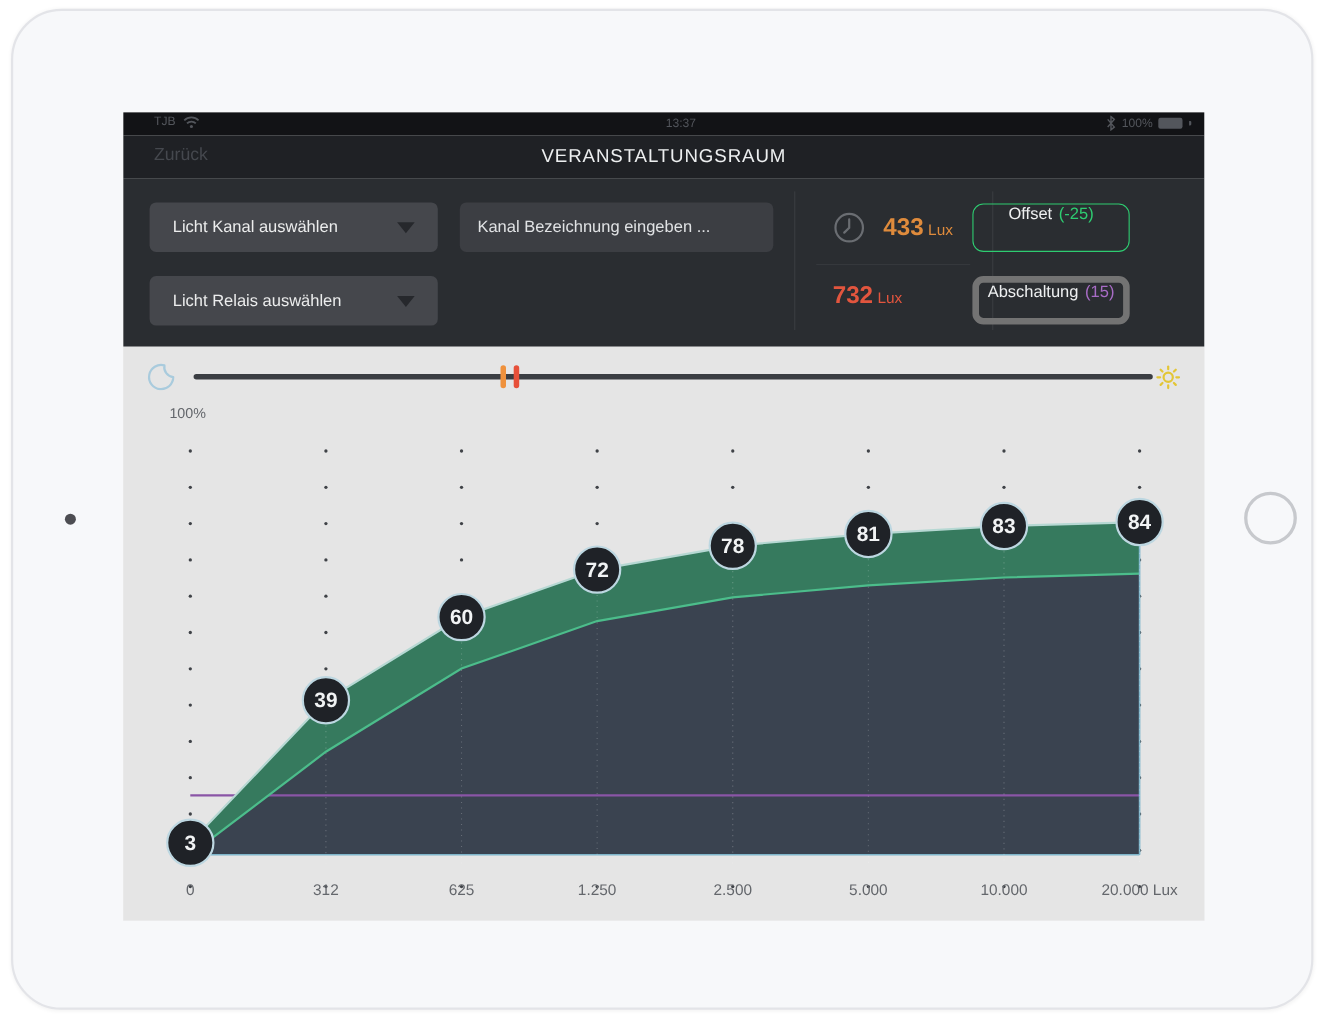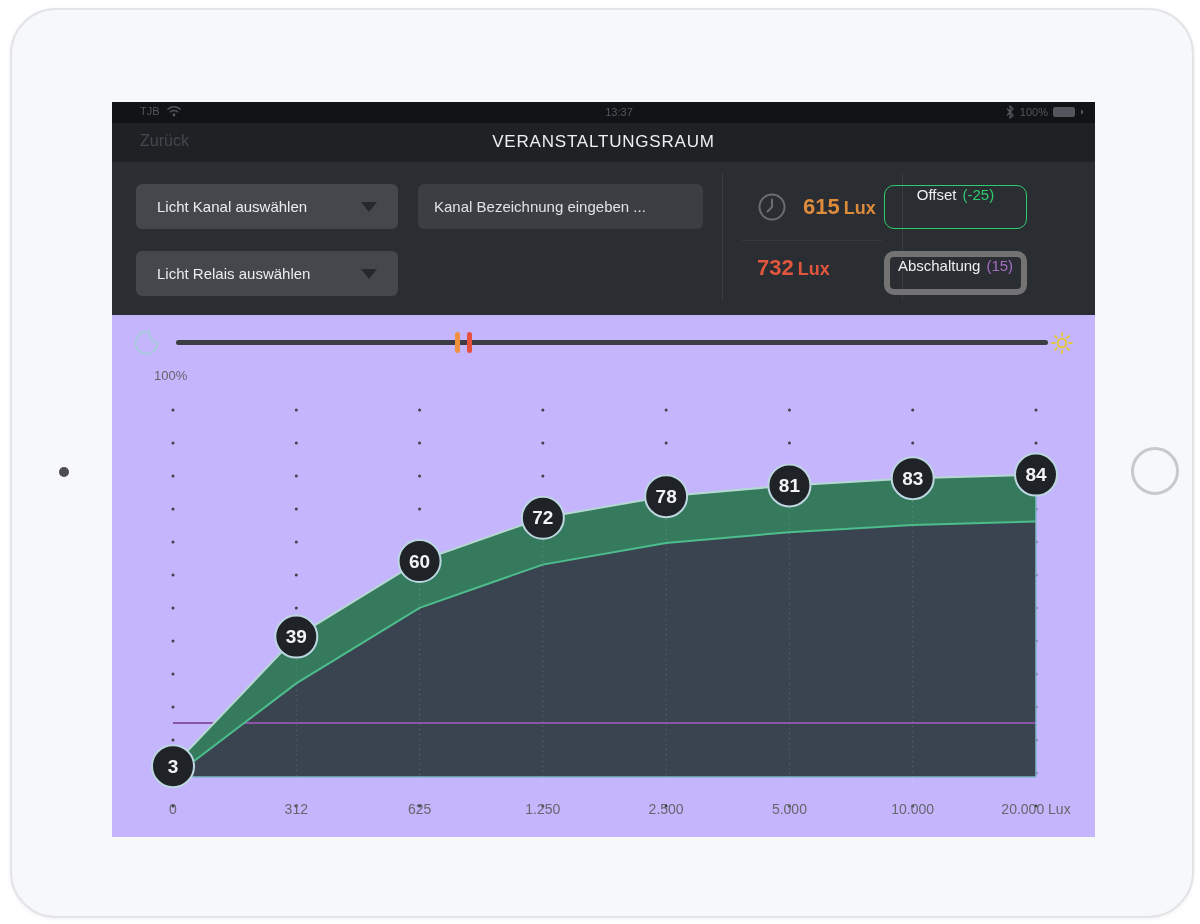--- a/index.html
+++ b/index.html
@@ -3,21 +3,21 @@
 <meta charset="utf-8">
 <style>
   html,body{margin:0;padding:0;background:#ffffff;width:1200px;height:924px;
     font-family:"Liberation Sans", sans-serif;-webkit-font-smoothing:antialiased;}
   .page{position:relative;width:1200px;height:924px;background:#ffffff;overflow:hidden;}
   .tablet{position:absolute;left:10px;top:8px;width:1180px;height:906px;background:#f7f8fa;
     border:2px solid #e3e4e8;border-radius:46px;box-shadow:0 1px 4px rgba(0,0,0,0.06);}
   .camera-dot{position:absolute;left:47px;top:457px;width:10px;height:10px;border-radius:50%;background:#4d4d52;}
   .home-button{position:absolute;left:1119px;top:437px;width:42px;height:42px;border-radius:50%;
     border:3px solid #c7c9cd;background:transparent;cursor:pointer;}
-  .screen{position:absolute;left:100px;top:92px;width:983px;height:735px;background:#c4b5fd;overflow:hidden;}
+  .screen{position:absolute;left:100px;top:92px;width:983px;height:735px;background:#e5e5e5;overflow:hidden;}
 
   
   .status-bar{position:absolute;left:0;top:0;width:983px;height:21px;background:#121316;
     color:#53565c;font-size:11px;}
   .sb-left{position:absolute;left:28px;top:3px;display:flex;align-items:center;gap:6px;}
   .sb-center{position:absolute;left:0;right:0;top:4px;text-align:center;margin-left:31px;}
   .sb-right{position:absolute;right:12px;top:3px;display:flex;align-items:center;gap:5px;}
   .battery-body{display:inline-block;width:22px;height:10px;background:#53565c;border-radius:2px;}
   .battery-tip{display:inline-block;width:2px;height:4px;background:#53565c;border-radius:0 1px 1px 0;margin-left:1px;}
 
@@ -40,21 +40,21 @@
   .text-input{position:absolute;left:306px;top:22px;width:285px;height:45px;background:#3c3e43;
     border:none;border-radius:6px;padding:0 16px;box-sizing:border-box;color:#e7e8ea;font-size:15px;
     font-family:"Liberation Sans", sans-serif;outline:none;}
   .text-input::placeholder{color:#e0e2e4;opacity:1;}
   .vdiv{position:absolute;top:12px;width:1px;height:126px;background:#3a3d41;}
   .vd1{left:610px;} .vd2{left:790px;}
   .hdiv{position:absolute;left:630px;top:78px;width:140px;height:1px;background:#35383c;}
   .lux-row{position:absolute;left:645px;display:flex;align-items:center;gap:16px;height:34px;}
   .lr1{top:28px;} .lr2{top:77px;flex-direction:column;}
   .lux-val{font-size:22px;font-weight:bold;}
-  .lux-unit{font-size:18px;font-weight:bold;margin-left:4px;margin-top:24px;}
+  .lux-unit{font-size:14px;font-weight:normal;margin-left:4px;margin-top:24px;}
   .pill-btn{position:absolute;left:772px;width:143px;height:44px;border-radius:10px;background:transparent;
     display:flex;align-items:flex-start;justify-content:center;gap:6px;font-size:15px;color:#eef0f1;
     cursor:pointer;font-family:"Liberation Sans", sans-serif;box-sizing:border-box;}
   .btn-offset{top:23px;border:1px solid #2ecc71;}
   .btn-shutoff{top:89px;border:6px solid #737373;}
   .val-green{color:#2ecc71;} .val-purple{color:#a86cc6;}
 
   
   .moon{position:absolute;left:22px;top:227px;}
   .sun{position:absolute;left:938px;top:229px;}
@@ -111,21 +111,21 @@
           <span class="tri"></span>
         </div>
 
         <div class="vdiv vd1"></div>
 
         <div class="lux-row lr1">
           <svg width="30" height="30" viewBox="0 0 30 30">
             <circle cx="15" cy="15" r="12.5" stroke="#6a6d72" stroke-width="2" fill="none"></circle>
             <path d="M15 7.5 L15 15 L10.5 19.5" stroke="#6a6d72" stroke-width="2" fill="none" stroke-linecap="round"></path>
           </svg>
-          <span style="color:#df8b3c;"><span class="lux-val">615</span><span class="lux-unit">Lux</span></span>
+          <span style="color:#df8b3c;"><span class="lux-val">433</span><span class="lux-unit">Lux</span></span>
         </div>
         <div class="hdiv"></div>
         <div class="lux-row lr2">
           <svg width="26" height="30" viewBox="0 0 26 30">
             <rect x="2" y="2" width="22" height="26" rx="3" stroke="#6a6d72" stroke-width="2" fill="none"></rect>
             <rect x="6.5" y="6.5" width="13" height="5" fill="#6a6d72"></rect>
             <g fill="#6a6d72">
               <circle cx="8.5" cy="16" r="1.3"></circle>
                 <circle cx="13" cy="16" r="1.3"></circle>
                 <circle cx="17.5" cy="16" r="1.3"></circle>

